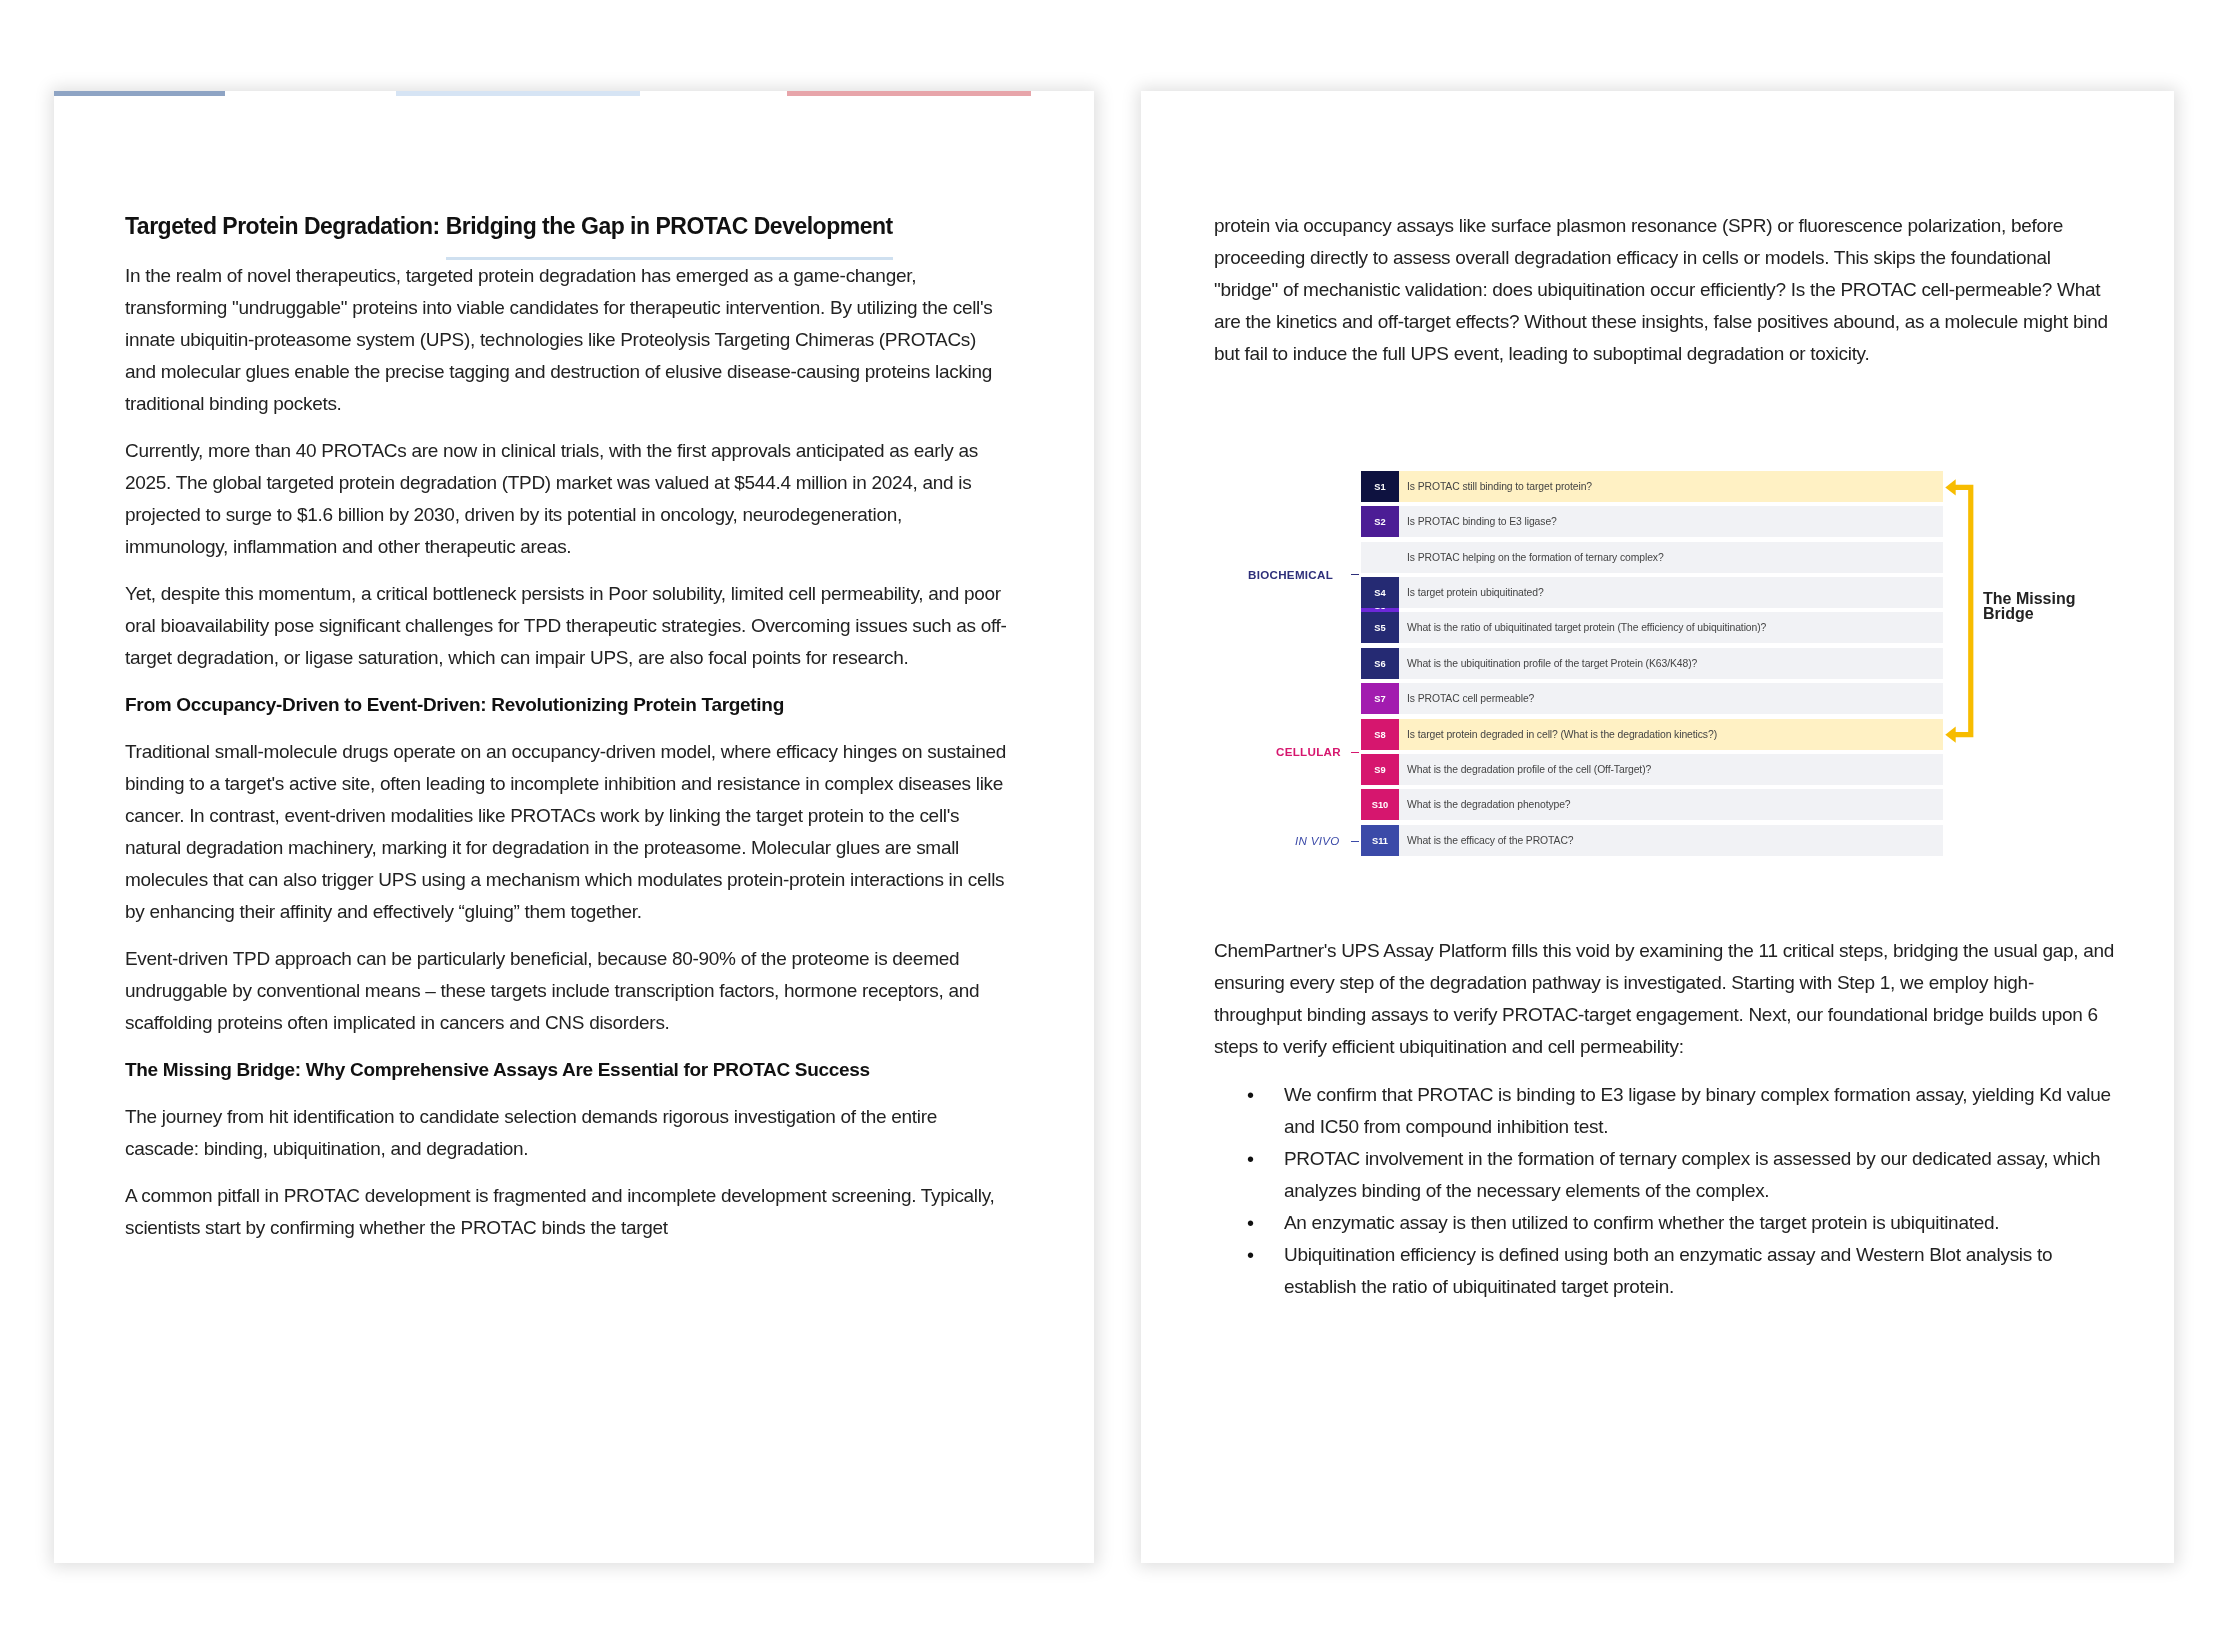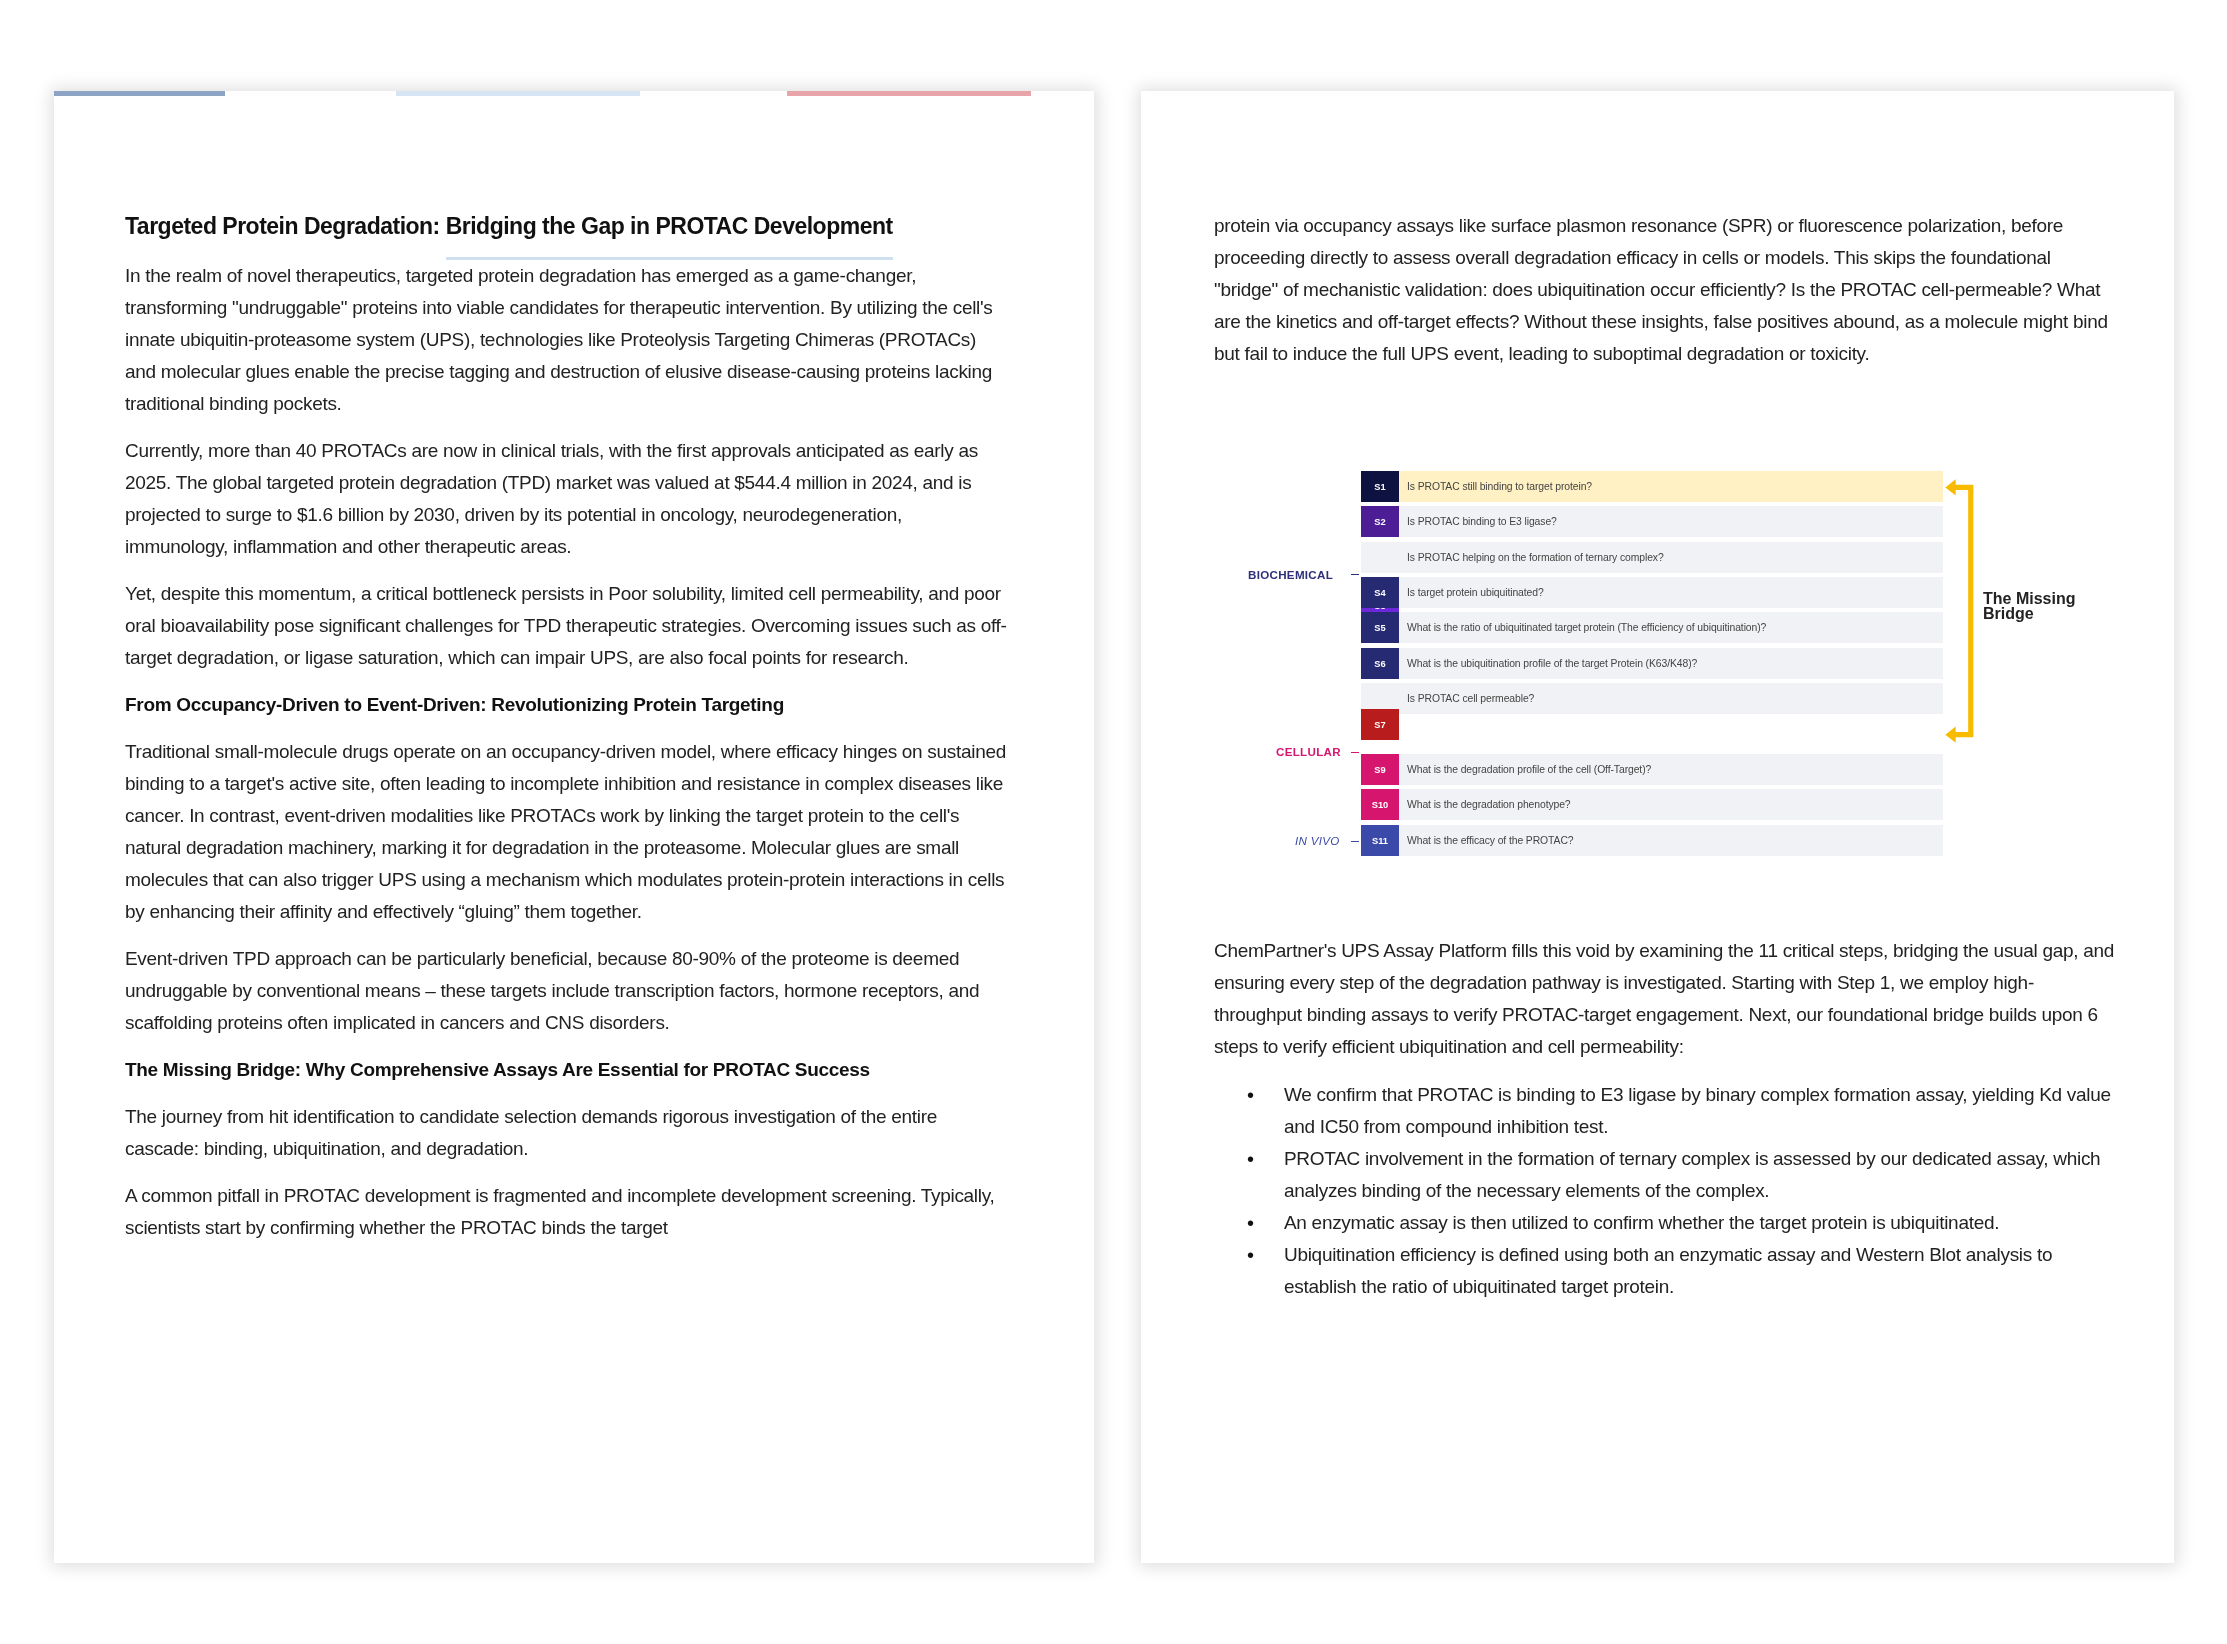--- a/index.html
+++ b/index.html
@@ -89,22 +89,26 @@
     </div>
     <div class="drow" style="left:220px;top:521px;width:582px;">
       <div class="badge" style="background:#252a73;">S5</div>
       <div class="dtext">What is the ratio of ubiquitinated target protein (The efficiency of ubiquitination)?</div>
     </div>
     <div class="drow" style="left:220px;top:557px;width:582px;">
       <div class="badge" style="background:#252a73;">S6</div>
       <div class="dtext">What is the ubiquitination profile of the target Protein (K63/K48)?</div>
     </div>
     <div class="drow" style="left:220px;top:592px;width:582px;">
-      <div class="badge" style="background:#b91c1c;margin-top:26px;">S7</div>
+      <div class="badge" style="background:#a21caf;">S7</div>
       <div class="dtext">Is PROTAC cell permeable?</div>
+    </div>
+    <div class="drow hl" style="left:220px;top:628px;width:582px;">
+      <div class="badge" style="background:#d6166e;">S8</div>
+      <div class="dtext">Is target protein degraded in cell? (What is the degradation kinetics?)</div>
     </div>
     <div class="drow" style="left:220px;top:663px;width:582px;">
       <div class="badge" style="background:#d6166e;">S9</div>
       <div class="dtext">What is the degradation profile of the cell (Off-Target)?</div>
     </div>
     <div class="drow" style="left:220px;top:698px;width:582px;">
       <div class="badge" style="background:#d6166e;">S10</div>
       <div class="dtext">What is the degradation phenotype?</div>
     </div>
     <div class="drow" style="left:220px;top:734px;width:582px;">

